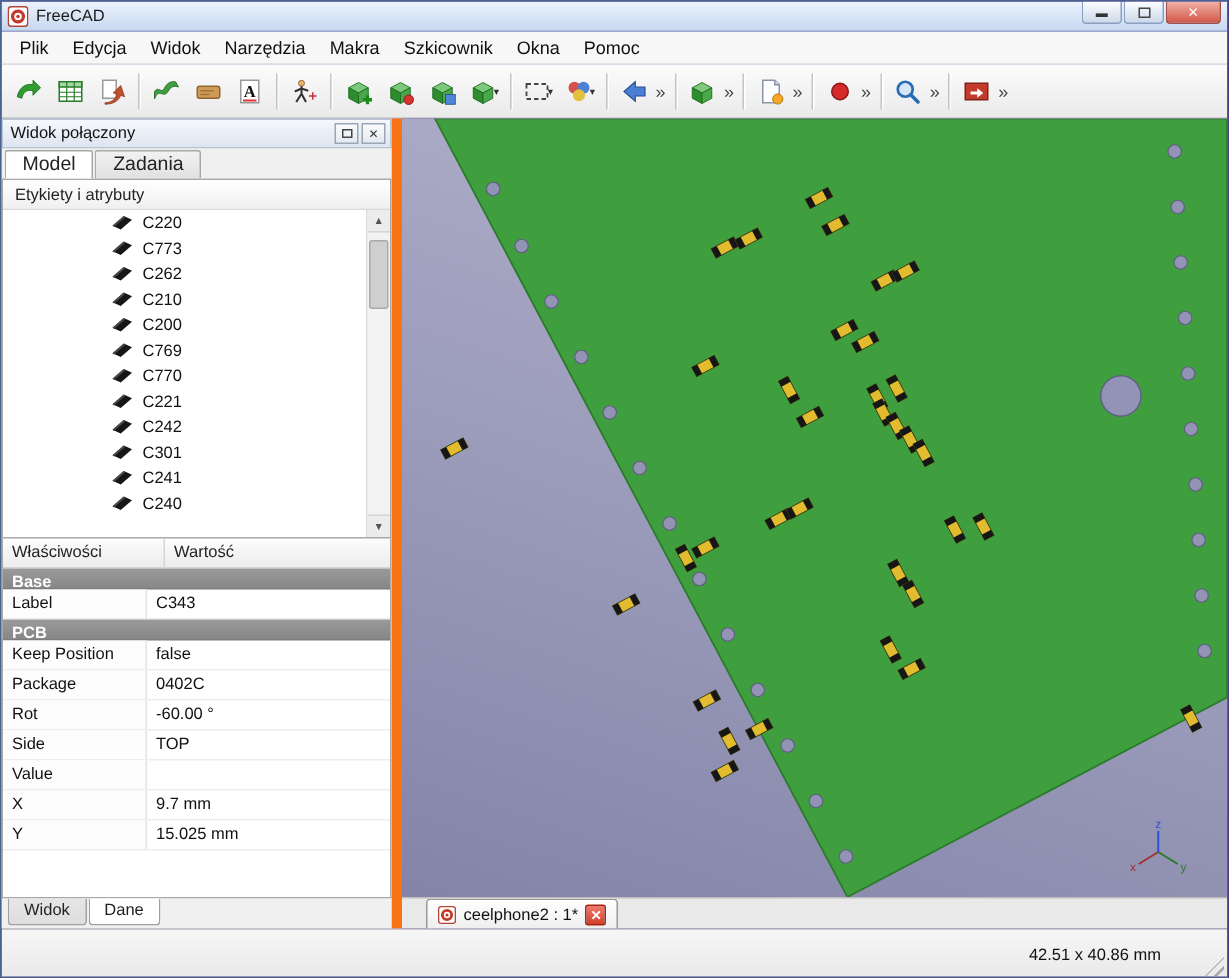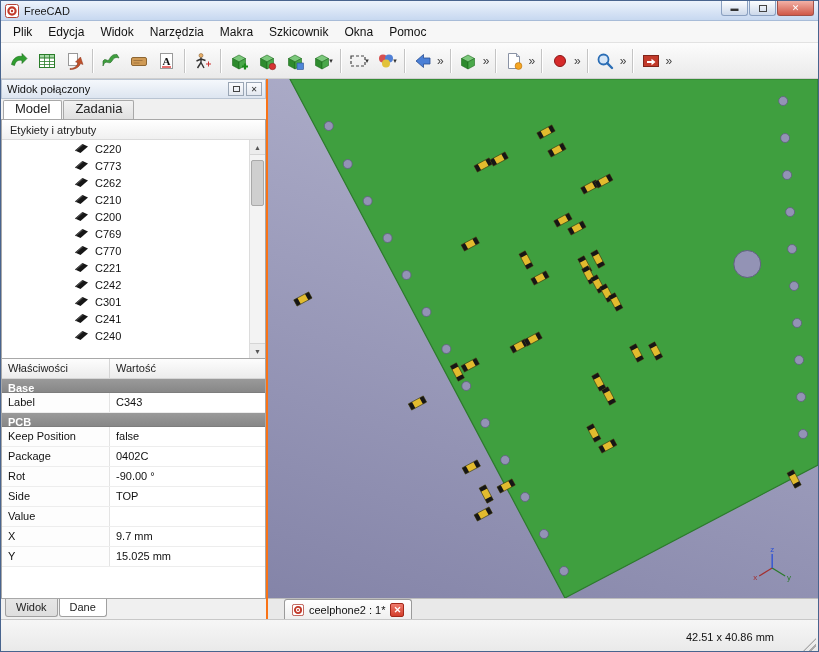--- a/index.html
+++ b/index.html
@@ -22,21 +22,21 @@
   .toolbar { height: 36px; flex: 0 0 36px; background: linear-gradient(#fcfcfc, #eaeaea); border-bottom: 1px solid #cfcfcf; display: flex; align-items: center; padding-left: 4px; gap: 1px; }
   .tbtn { width: 27px; height: 28px; display: flex; align-items: center; justify-content: center; border-radius: 3px; flex: 0 0 auto; }
   .tsep { width: 1px; height: 24px; background: #c4c4c4; margin: 0 3px; box-shadow: 1px 0 0 #ffffff; flex: 0 0 auto; }
   .ovf { font-size: 12px; color: #444; margin: 0 2px 0 0; flex: 0 0 auto; }
   .dd { font-size: 7px; color: #333; margin-left: -3px; }
 
   
   .main { height: 540px; flex: 0 0 540px; display: flex; }
 
   
-  .left-panel { width: 267px; flex: 0 0 267px; display: flex; flex-direction: column; background: #f0f0f0; border-right: 2px solid #f97316; }
+  .left-panel { width: 267px; flex: 0 0 267px; display: flex; flex-direction: column; background: #f0f0f0; border-right: 7px solid #f97316; }
   .dock-header { height: 20px; flex: 0 0 20px; background: linear-gradient(#f5f8fc, #dde5f0); border: 1px solid #b9c4d2; display: flex; align-items: center; padding: 0 3px 0 5px; font-size: 11px; }
   .dock-title { flex: 1; color: #111; }
   .dock-btn { width: 16px; height: 14px; border: 1px solid #9aa6b5; background: linear-gradient(#fafbfd, #e4e9f0); font-size: 8px; color: #333; display: flex; align-items: center; justify-content: center; margin-left: 2px; }
   .floatglyph { width: 7px; height: 6px; border: 1px solid #444; display: inline-block; }
 
   .dock-tabs { height: 20px; flex: 0 0 20px; display: flex; align-items: flex-end; padding-left: 2px; background: #f0f0f0; }
   .dock-tab { font-size: 13px; padding: 0 11px 3px; border: 1px solid #a8a8a8; border-bottom: none; background: linear-gradient(#f2f2f2, #e0e0e0); border-radius: 2px 2px 0 0; margin-right: 1px; color: #222; }
   .dock-tab.active { background: #fff; position: relative; z-index: 2; }
 
   .tree-wrap { height: 240px; flex: 0 0 240px; background: #fff; border: 1px solid #a8a8a8; position: relative; overflow: hidden; }
@@ -48,21 +48,21 @@
   .sb-btn.up { top: 0; border-bottom: 1px solid #d5d5d5; }
   .sb-btn.down { bottom: 0; border-top: 1px solid #d5d5d5; }
   .sb-thumb { position: absolute; left: 1px; right: 1px; top: 20px; height: 46px; background: #cfcfcf; border: 1px solid #a9a9a9; border-radius: 2px; }
 
   .props-wrap { height: 240px; flex: 0 0 240px; background: #fff; border: 1px solid #a8a8a8; border-top: none; overflow: hidden; font-size: 11px; }
   .props-header { display: flex; height: 20px; background: linear-gradient(#fdfdfd, #ececec); border-bottom: 1px solid #d5d5d5; color: #222; }
   .props-header .h1 { width: 108px; padding: 3px 6px; border-right: 1px solid #d5d5d5; }
   .props-header .h2 { flex: 1; padding: 3px 6px; }
   .psection { height: 14px; background: linear-gradient(#9a9a9a, #878787); color: #fff; font-weight: bold; padding: 3px 6px; border-bottom: 1px solid #7d7d7d; }
   .prow { display: flex; height: 20px; border-bottom: 1px solid #ededed; }
-  .prow .c1 { width: 108px; padding: 3px 6px; border-right: 1px solid #e4e4e4; color: #111; background: #fdfdfd; }
+  .prow .c1 { width: 96px; padding: 3px 6px; border-right: 1px solid #e4e4e4; color: #111; background: #fdfdfd; }
   .prow .c2 { flex: 1; padding: 3px 6px; color: #111; }
 
   .bottom-tabs { height: 20px; flex: 0 0 20px; display: flex; align-items: flex-start; padding-left: 4px; background: #f0f0f0; }
   .btab { font-size: 11px; padding: 2px 10px 3px; border: 1px solid #a0a0a0; border-top: none; background: linear-gradient(#e6e6e6, #dedede); border-radius: 0 0 3px 3px; margin-right: 1px; color: #222; }
   .btab.active { background: #fff; }
 
   
   .right-col { flex: 1; display: flex; flex-direction: column; min-width: 0; }
   .viewport { height: 519px; flex: 0 0 519px; position: relative; overflow: hidden; }
   .viewport svg { position: absolute; inset: 0; width: 100%; height: 100%; }
@@ -376,21 +376,21 @@
             <div class="prow">
               <div class="c1">Keep Position</div>
               <div class="c2">false</div>
             </div>
             <div class="prow">
               <div class="c1">Package</div>
               <div class="c2">0402C</div>
             </div>
             <div class="prow">
               <div class="c1">Rot</div>
-              <div class="c2">-90.00 °</div>
+              <div class="c2">-60.00 °</div>
             </div>
             <div class="prow">
               <div class="c1">Side</div>
               <div class="c2">TOP</div>
             </div>
             <div class="prow">
               <div class="c1">Value</div>
               <div class="c2"></div>
             </div>
             <div class="prow">

